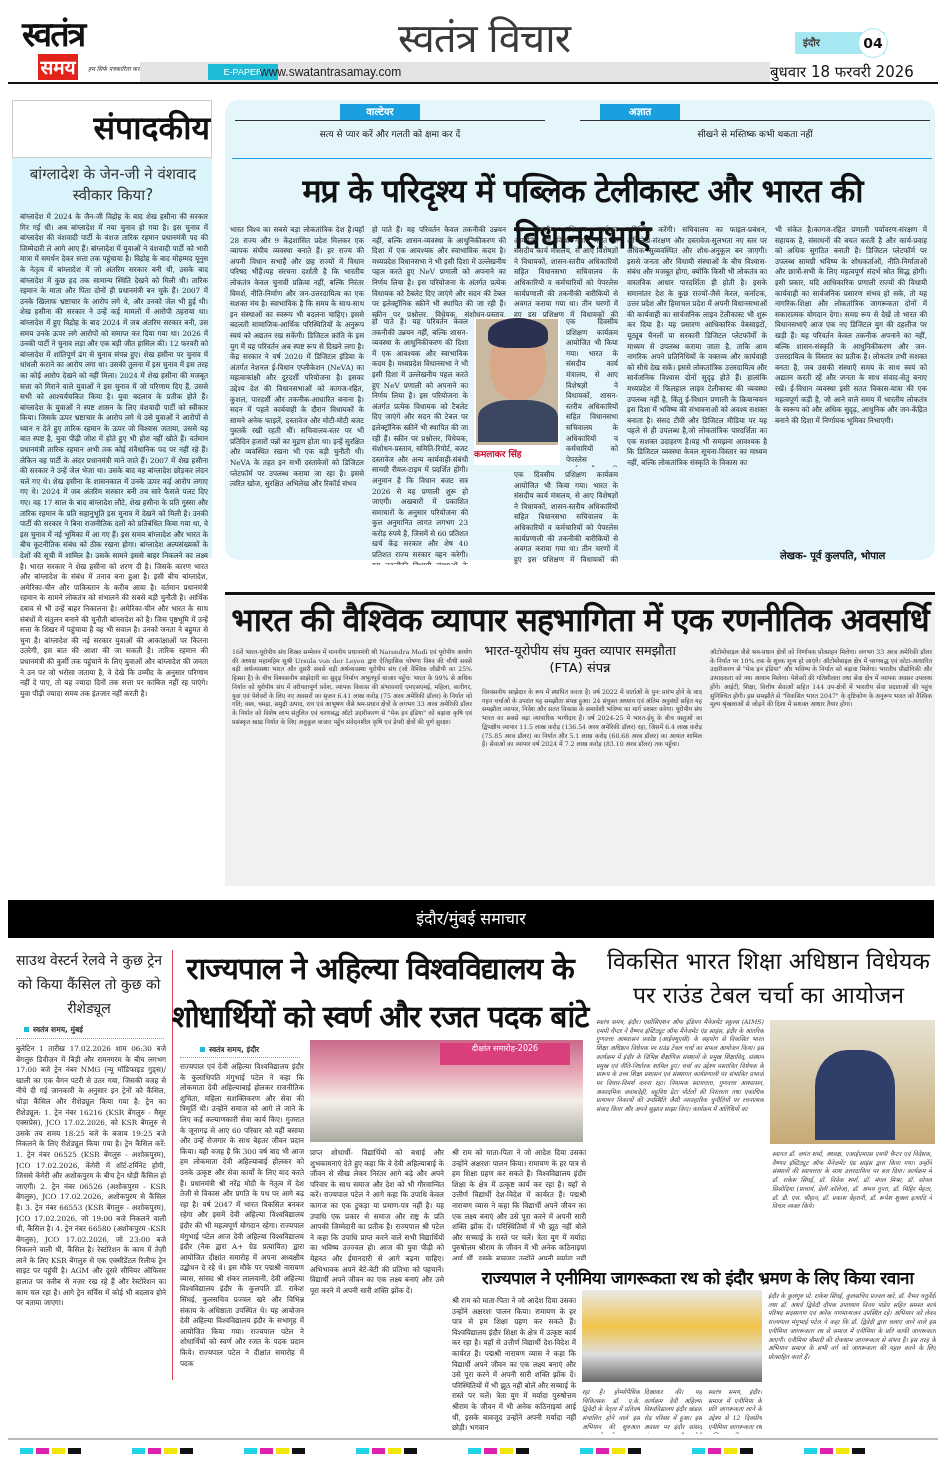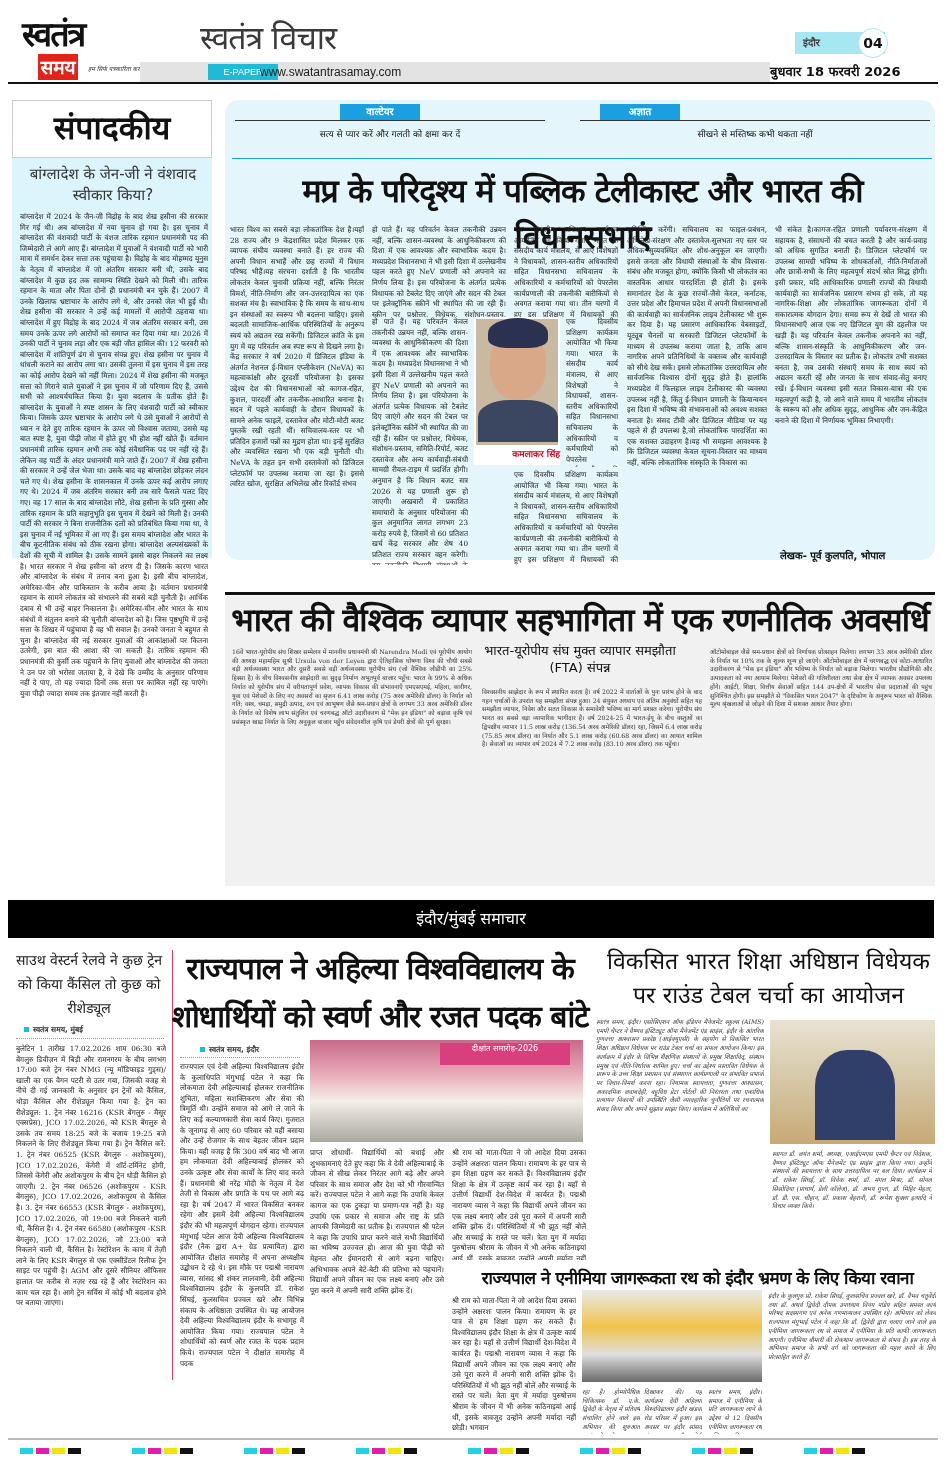--- a/index.html
+++ b/index.html
@@ -8,45 +8,45 @@
 .body-text{font-family:"DejaVu Serif",serif;font-size:7.2px;line-height:10.6px;text-align:justify;color:#222;overflow:hidden}
 .small-text{font-family:"DejaVu Serif",serif;font-size:6.2px;line-height:8.7px;text-align:justify;color:#333;overflow:hidden}
 .italic{font-style:italic}
 
 .logo-top{left:22px;top:14px;width:62px;height:40px;font-family:"DejaVu Sans",sans-serif;font-weight:bold;font-size:34px;line-height:40px;letter-spacing:-2px;color:#111}
 .logo-bot{left:38px;top:54px;width:40px;height:26px;background:#e2231a;color:#fff;font-weight:bold;font-size:19px;line-height:26px;text-align:center}
 .tagline{left:88px;top:65px;font-family:"DejaVu Serif",serif;font-style:italic;font-size:6px;color:#333}
 .header-grey{left:140px;top:62px;width:630px;height:20px;background:#e3e3e3}
 .epaper-tag{left:208px;top:64px;width:70px;height:16px;background:#1fbad6;color:#fff;font-size:9px;line-height:16px;text-align:center;font-family:"Liberation Sans",sans-serif}
 .url{left:260px;top:64px;font-size:12px;line-height:16px;color:#222;font-family:"Liberation Sans",sans-serif}
-.masthead{left:200px;top:14px;width:370px;text-align:left;font-size:32px;line-height:48px;color:#3a3a3a;font-family:"DejaVu Sans",sans-serif;letter-spacing:-1px}
+.masthead{left:200px;top:14px;width:370px;text-align:right;font-size:40px;line-height:48px;color:#3a3a3a;font-family:"DejaVu Sans",sans-serif;letter-spacing:-1px}
 .city-box{left:795px;top:32px;width:90px;height:22px;background:#a6e7f1}
 .city{left:803px;top:34px;font-size:10px;line-height:18px;font-weight:bold;color:#404040}
 .page-no{left:858px;top:28px;width:30px;height:30px;border-radius:50%;background:#fff;border:1px solid #a6e7f1;font-weight:bold;font-size:14px;line-height:28px;text-align:center}
-.date{left:770px;top:62px;font-size:13px;line-height:20px;color:#111;font-weight:bold;white-space:nowrap}
+.date{left:770px;top:62px;font-size:15px;line-height:20px;color:#111;font-weight:normal;white-space:nowrap}
 .header-rule{left:8px;top:82px;width:930px;height:2px;background:#111}
 
 .ed-box{left:12px;top:100px;width:200px;height:58px;border:1px solid #ccc;background:#fff}
-.ed-title{left:14px;top:102px;width:196px;text-align:center;font-weight:bold;font-size:32px;line-height:52px}
+.ed-title{left:14px;top:102px;width:196px;text-align:right;font-weight:bold;font-size:32px;line-height:52px}
 .ed-blue{left:12px;top:158px;width:200px;height:400px;background:#dcf4fb}
 .ed-sub{left:20px;top:164px;width:186px;text-align:center;font-size:15px;line-height:21px;color:#333}
 .ed-body{left:20px;top:212px;width:188px;height:680px}
 
 .quote-band{left:225px;top:100px;width:710px;height:460px;background:#e4f6fc;border-radius:14px}
 .q-label{top:104px;width:80px;height:16px;background:#1aa0e0;color:#fff;font-size:10px;line-height:16px;text-align:center;font-weight:bold}
 .q-rule{top:120px;height:1px;background:#333}
 .q-text{top:127px;font-size:9px;line-height:14px;color:#111;text-align:center}
 .q-under{left:232px;top:158px;width:700px;height:1px;background:#1aa0e0}
 .h-main{left:230px;top:168px;width:705px;text-align:center;font-weight:bold;font-size:32px;line-height:46px;letter-spacing:-1px;color:#111}
 .col{top:225px;height:340px}
 .photo{left:474px;top:317px;width:86px;height:148px;background:#c8b9a0;border:2px solid #fff}
 .photo-face{left:490px;top:330px;width:56px;height:70px;border-radius:45%;background:#d9a888}
 .photo-hair{left:488px;top:318px;width:60px;height:30px;border-radius:50% 50% 30% 30%;background:#2b3150}
 .photo-body{left:478px;top:400px;width:80px;height:42px;background:#3b4660;border-radius:40% 40% 0 0}
-.photo-cap{left:474px;top:445px;width:86px;height:18px;background:#fff;color:#c8102e;font-size:9px;line-height:18px;text-align:right;font-weight:bold}
+.photo-cap{left:474px;top:445px;width:86px;height:18px;background:#fff;color:#c8102e;font-size:9px;line-height:18px;text-align:left;font-weight:bold}
 .byline{left:780px;top:548px;font-size:10px;font-weight:bold;color:#111}
 
 .sec-rule{left:225px;top:592px;width:710px;height:3px;background:#111}
 .trade-band{left:225px;top:596px;width:710px;height:290px;background:#f1f1f1}
 .h-trade{left:225px;top:598px;width:710px;text-align:center;font-weight:bold;font-size:32px;line-height:44px;letter-spacing:-1px}
 .trade-sub{left:480px;top:642px;width:200px;text-align:center;font-size:13px;line-height:17px;color:#111}
 .trade-col{top:648px;height:240px}
 
 .black-bar{left:8px;top:900px;width:926px;height:38px;background:#000;color:#fff;font-size:16px;line-height:38px;text-align:center}
 .left-h{left:14px;top:948px;width:150px;text-align:center;font-size:14px;line-height:24px;color:#222}

